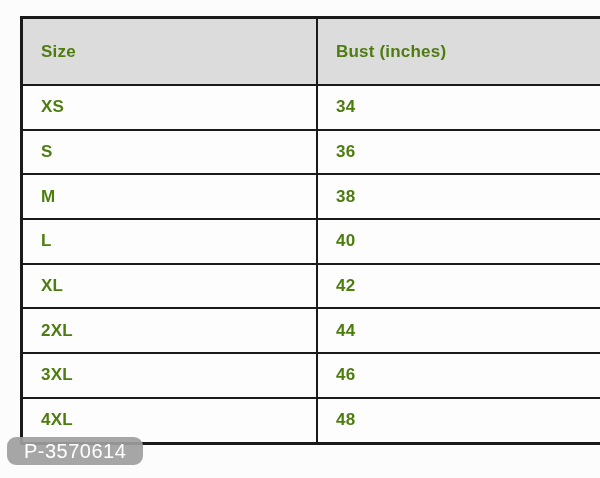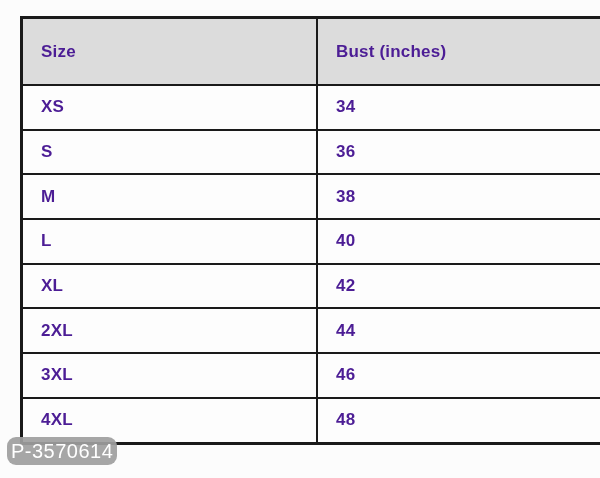--- a/index.html
+++ b/index.html
@@ -23,42 +23,42 @@
     table-layout: fixed;
     background: #fdfdfd;
     border: 3px solid #1a1a1a;
   }
   .size-table th,
   .size-table td {
     border: 2px solid #1a1a1a;
     text-align: left;
     vertical-align: middle;
     padding: 0 0 0 18px;
-    color: #4c1d95;
+    color: #4d7c0f;
     font-weight: bold;
     font-size: 17px;
     letter-spacing: 0.2px;
   }
   .size-table th {
     background: #dcdcdc;
     height: 65px;
   }
   .size-table td {
     height: 42.7px;
     background: #fdfdfd;
   }
   .col-size  { width: 275px; }
   .col-bust  { width: 283px; }
   .watermark {
     position: absolute;
     left: 7px;
     top: 437px;
     height: 28px;
     line-height: 28px;
-    padding: 0 4px;
+    padding: 0 17px;
     background: rgba(158, 158, 158, 0.92);
     border-radius: 9px;
     color: #ffffff;
     font-size: 20px;
     font-weight: normal;
     letter-spacing: 0.5px;
     z-index: 5;
   }
 </style>
 </head>

